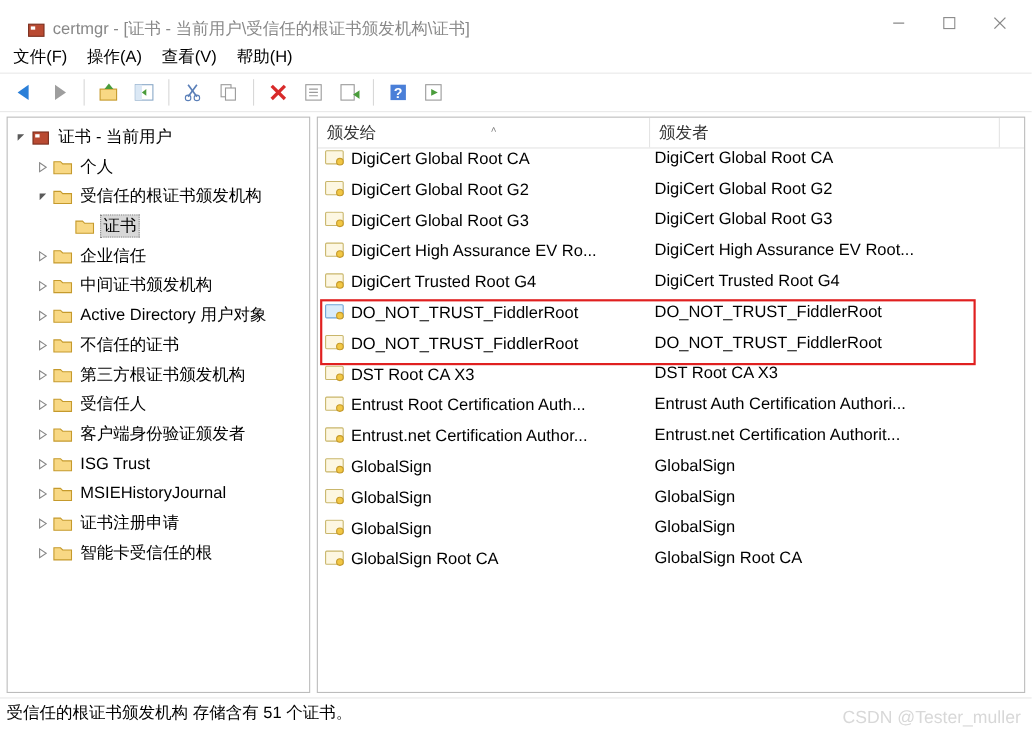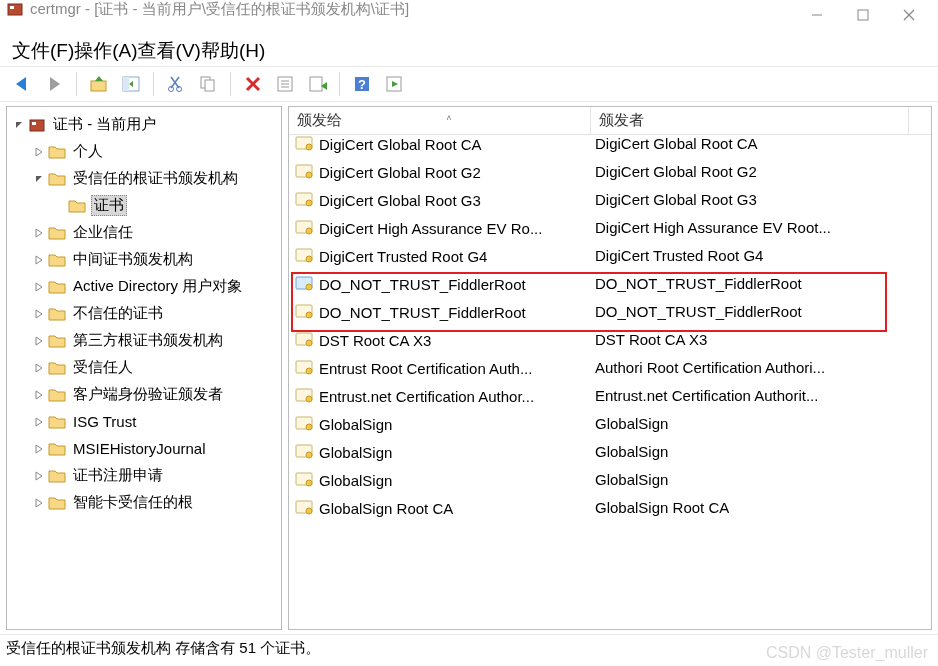--- a/index.html
+++ b/index.html
@@ -8,38 +8,39 @@
     font-size: 15px;
     background: #fff;
     width: 938px;
     height: 666px;
     overflow: hidden;
     color: #000;
   }
   .titlebar {
     height: 36px;
     display: flex;
-    align-items: flex-start;
+    align-items: flex-end;
     padding: 0 6px;
     color: #888;
     border-bottom: 0;
+    margin-left: 18px;
   }
   .titlebar .title-icon { margin-right: 6px; display:flex; align-items:center;}
   .titlebar .title-text { flex: 1; font-size: 15px; color:#888;}
   .title-controls { display:flex; gap: 0; }
   .title-controls .tc {
     width: 46px; height: 30px; display:flex; align-items:center; justify-content:center; color:#888;
   }
   .menubar {
     height: 30px;
     display: flex;
     align-items: center;
-    gap: 0;
+    gap: 18px;
     padding: 0 12px;
-    font-size: 19px;
+    font-size: 15px;
   }
   .menubar .m { cursor: default; }
   .toolbar {
     height: 36px;
     display:flex;
     align-items:center;
     padding: 2px 6px;
     border-top: 1px solid #e8e8e8;
     border-bottom: 1px solid #e8e8e8;
   }
@@ -541,21 +542,21 @@
         <div class="list-row">
           <div class="cell c1">
             <span class="cert-icon">
               <svg width="20" height="16">
                 <rect x="1" y="1" width="16" height="12" rx="1" fill="#fdf7e2" stroke="#c9b66b"></rect>
                 <circle cx="14" cy="11" r="3" fill="#f2c744" stroke="#c59a2c"></circle>
               </svg>
             </span>
             <span>Entrust Root Certification Auth...</span>
           </div>
-          <div class="cell c2">Authori Root Certification Authori...</div>
+          <div class="cell c2">Entrust Auth Certification Authori...</div>
         </div>
         <div class="list-row">
           <div class="cell c1">
             <span class="cert-icon">
               <svg width="20" height="16">
                 <rect x="1" y="1" width="16" height="12" rx="1" fill="#fdf7e2" stroke="#c9b66b"></rect>
                 <circle cx="14" cy="11" r="3" fill="#f2c744" stroke="#c59a2c"></circle>
               </svg>
             </span>
             <span>Entrust.net Certification Author...</span>

